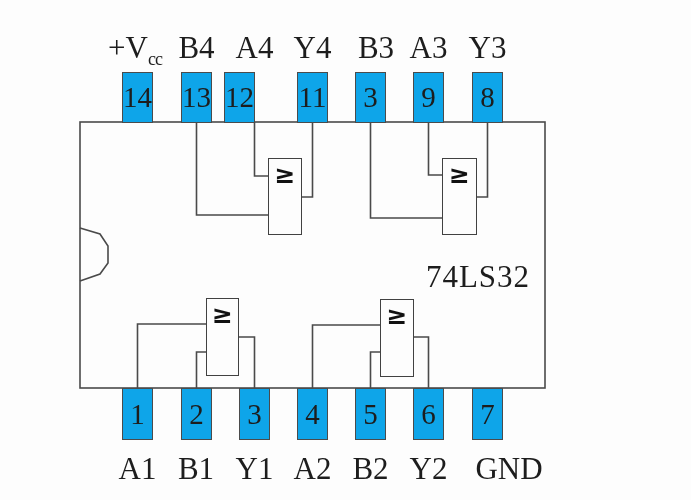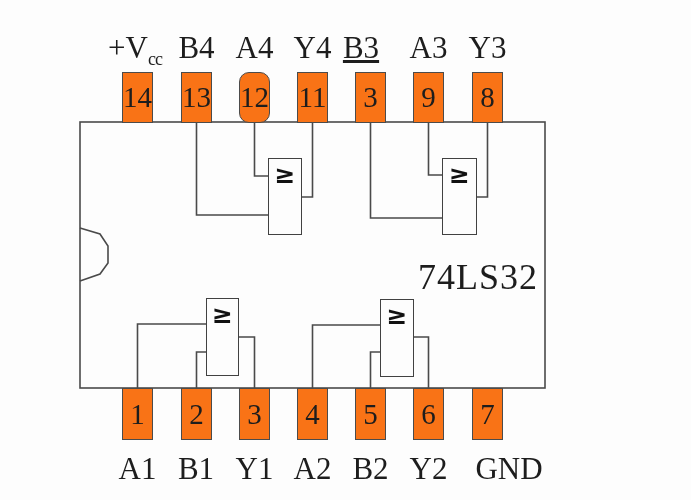--- a/index.html
+++ b/index.html
@@ -11,39 +11,39 @@
   svg.layer { position:absolute; left:0; top:0; }
   .pin-label {
     position:absolute; transform:translateX(-50%);
     font-size:31px; line-height:48px; white-space:nowrap;
   }
   .pin-label.top { top:24px; }
   .pin-label.bottom { top:445px; }
   .sub { font-size:18px; vertical-align:-7px; letter-spacing:-1px; }
   .pin-box {
     position:absolute; width:31px; box-sizing:border-box;
-    border:1.5px solid #4b4b4b; background:#f97316;
+    border:1.5px solid #4b4b4b; background:#0ea5e9;
     display:flex; align-items:center; justify-content:center;
     font-size:29px;
   }
   .pin-box.top { top:72px; height:51px; }
   .pin-box.bottom { top:388px; height:52px; }
   .gate {
     position:absolute; box-sizing:border-box;
     border:1.6px solid #414141; background:#fdfdfd;
     display:flex; justify-content:center; align-items:flex-start;
   }
   .gate-symbol {
     font-family:"DejaVu Sans", sans-serif; font-weight:bold;
     font-size:25px; line-height:29px; margin-top:1px; color:#111;
   }
   .chip-name {
     position:absolute; left:478px; top:277px;
     transform:translate(-50%,-50%);
-    font-size:36px; letter-spacing:1px; white-space:nowrap;
+    font-size:31px; letter-spacing:1px; white-space:nowrap;
   }
 </style>
 </head>
 <body>
 
 <div class="canvas">
 
   <svg class="layer" width="691" height="500" viewBox="0 0 691 500" fill="none" stroke="#4a4a4a" stroke-width="1.6">
 
     <rect x="80" y="122" width="465" height="266"></rect>
@@ -79,27 +79,27 @@
   <div class="gate" style="left:380px; top:299px; width:34px; height:78px;">
     <span class="gate-symbol">≥</span>
   </div>
 
   <div class="chip-name">74LS32</div>
 
   <div class="pin-label top" style="left:135px;"><span>+V</span><span class="sub">cc</span></div>
   <div class="pin-label top" style="left:196.5px;">B4</div>
   <div class="pin-label top" style="left:254.5px;">A4</div>
   <div class="pin-label top" style="left:312.5px;">Y4</div>
-  <div class="pin-label top" style="left:361px;text-decoration:underline;">B3</div>
+  <div class="pin-label top" style="left:376px;">B3</div>
   <div class="pin-label top" style="left:428.5px;">A3</div>
   <div class="pin-label top" style="left:487.5px;">Y3</div>
 
   <div class="pin-box top" style="left:122px;">14</div>
   <div class="pin-box top" style="left:181px;">13</div>
-  <div class="pin-box top" style="left:239px;border-radius:10px;">12</div>
+  <div class="pin-box top" style="left:224px;">12</div>
   <div class="pin-box top" style="left:297px;">11</div>
   <div class="pin-box top" style="left:355px;">3</div>
   <div class="pin-box top" style="left:413px;">9</div>
   <div class="pin-box top" style="left:472px;">8</div>
 
   <div class="pin-box bottom" style="left:122px;">1</div>
   <div class="pin-box bottom" style="left:181px;">2</div>
   <div class="pin-box bottom" style="left:239px;">3</div>
   <div class="pin-box bottom" style="left:297px;">4</div>
   <div class="pin-box bottom" style="left:355px;">5</div>

